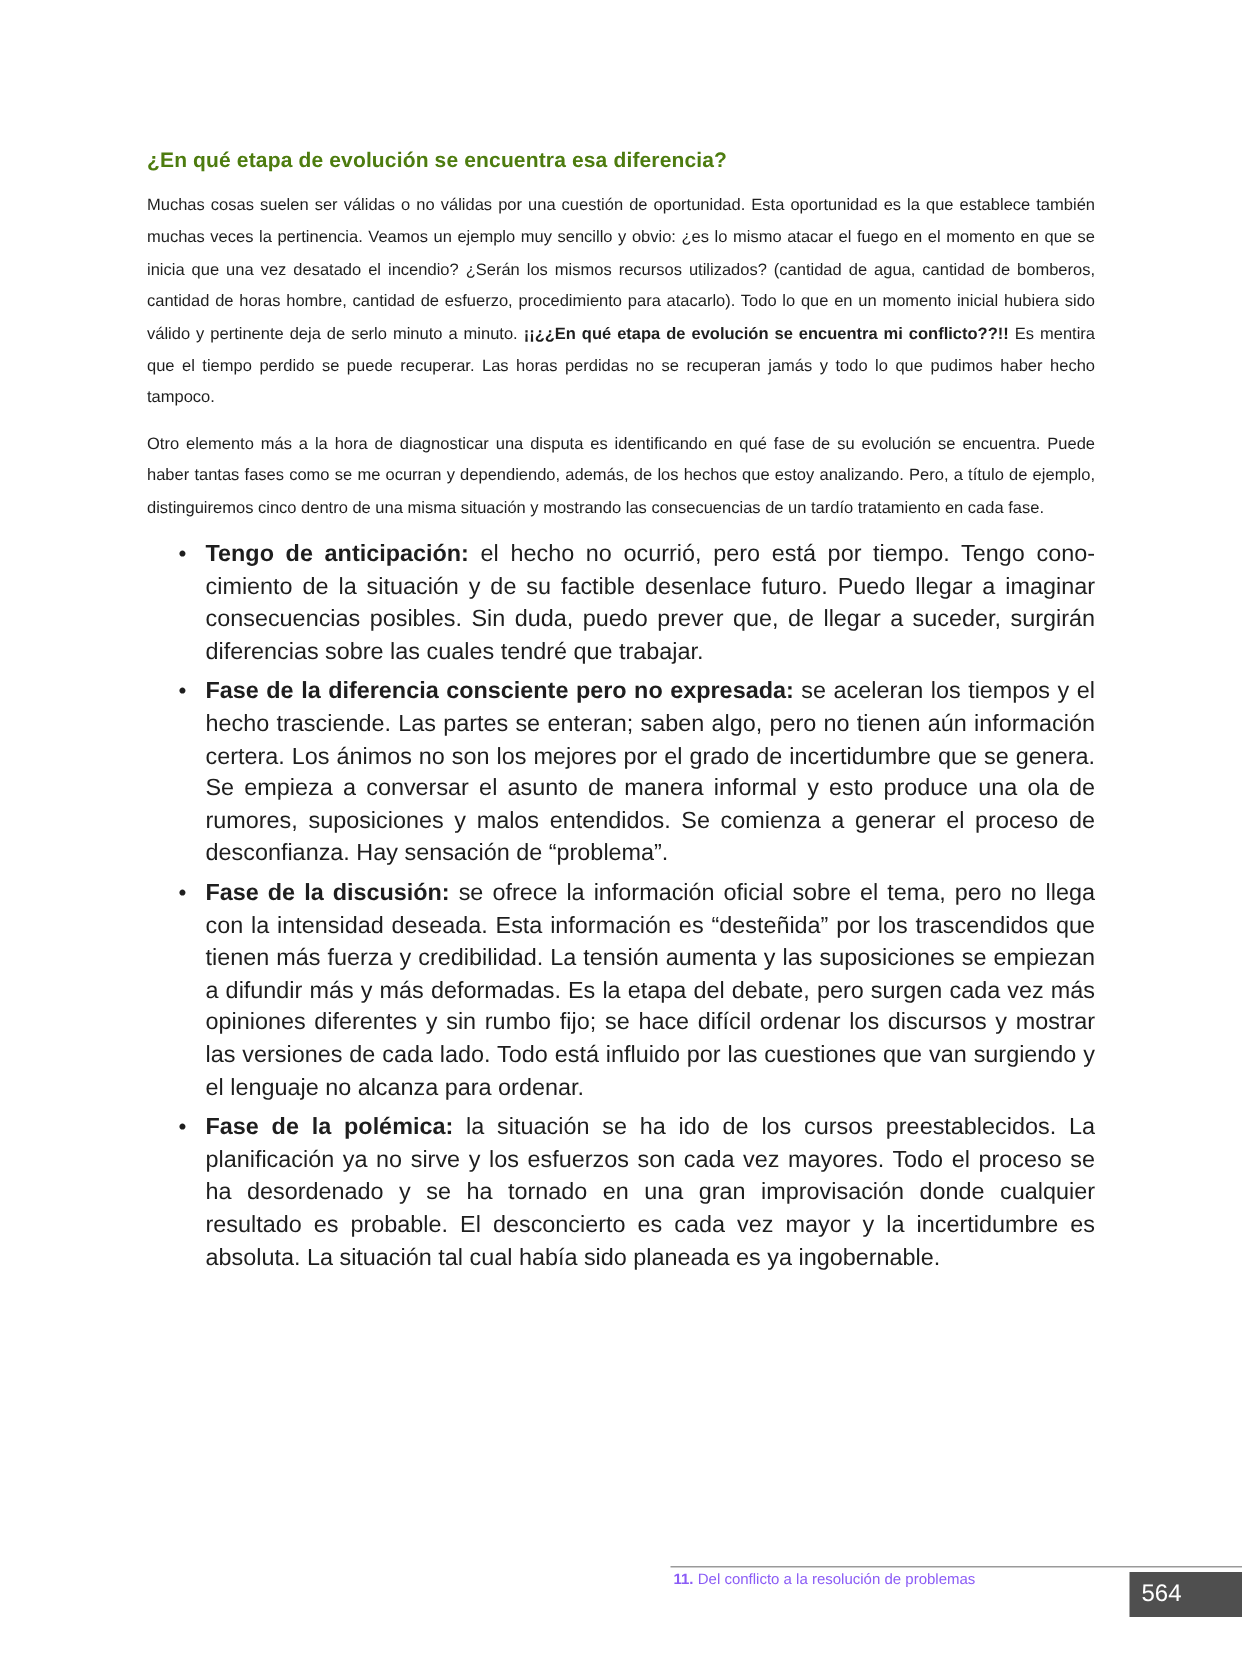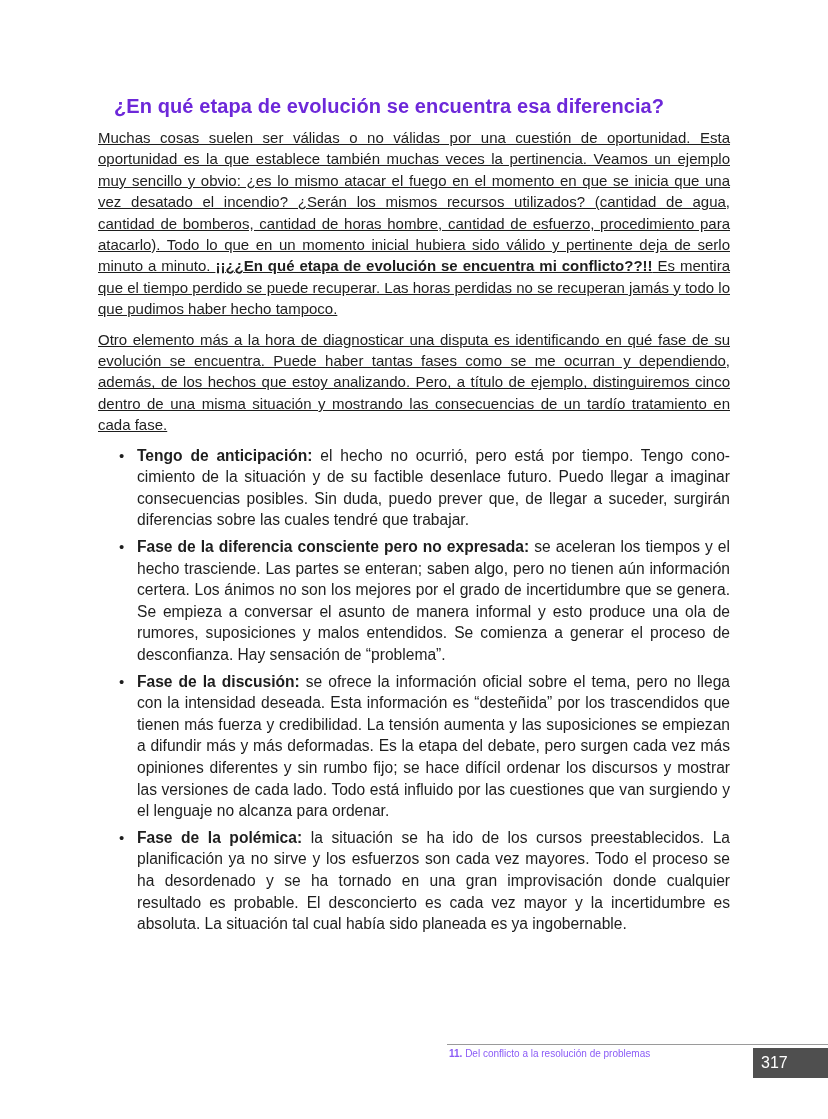--- a/index.html
+++ b/index.html
@@ -2,27 +2,26 @@
 <html><head>
 <meta charset="utf-8">
 <style>
   html, body { margin: 0; padding: 0; }
   body {
     width: 828px; height: 1119px; background: #ffffff; position: relative;
     overflow: hidden; font-family: "Liberation Sans", sans-serif; color: #1e1e1e;
   }
   .page { position: absolute; left: 98px; top: 94px; width: 632px; }
   h1 {
-    margin: 0 0 9px 16px; font-size: 20px; font-weight: bold; color: #6d28d9;
+    margin: 0 0 9px 0; font-size: 14px; font-weight: bold; color: #4d7c0f;
     letter-spacing: 0.1px; line-height: 24px;
   }
   p {
-    margin: 0 0 9px 0; font-size: 15px; line-height: 21.4px; text-align: justify;
+    margin: 0 0 9px 0; font-size: 11px; line-height: 21.4px; text-align: justify;
     hyphens: manual;
-    text-decoration: underline;
   }
   ul { list-style: none; margin: 0; padding: 0; }
   li {
     position: relative; padding-left: 39px; margin-bottom: 5px;
     font-size: 15.6px; line-height: 21.6px; text-align: justify;
   }
   li .bullet {
     position: absolute; left: 21px; top: 0; font-size: 15px;
   }
   b { font-weight: bold; }
@@ -59,13 +58,13 @@
       <span class="bullet">•</span><b>Fase de la discusión:</b><span> se ofrece la información oficial sobre el tema, pero no llega con la intensidad deseada. Esta información es “desteñida” por los tras­cendidos que tienen más fuerza y credibilidad. La tensión aumenta y las suposi­ciones se empiezan a difundir más y más deformadas. Es la etapa del debate, pero surgen cada vez más opiniones diferentes y sin rumbo fijo; se hace difícil ordenar los discursos y mostrar las versiones de cada lado. Todo está influido por las cuestiones que van surgiendo y el lenguaje no alcanza para ordenar.</span>
     </li>
     <li>
       <span class="bullet">•</span><b>Fase de la polémica:</b><span> la situación se ha ido de los cursos preestablecidos. La planificación ya no sirve y los esfuerzos son cada vez mayores. Todo el proceso se ha desordenado y se ha tornado en una gran improvisación don­de cualquier resultado es probable. El desconcierto es cada vez mayor y la incertidumbre es absoluta. La situación tal cual había sido planeada es ya ingobernable.</span>
     </li>
   </ul>
 </div>
 
 <div class="footer-rule"></div>
 <div class="footer-text"><b>11.</b><span> Del conflicto a la resolución de problemas</span></div>
-<div class="page-num">317</div>
+<div class="page-num">564</div>
 
 </body></html>

